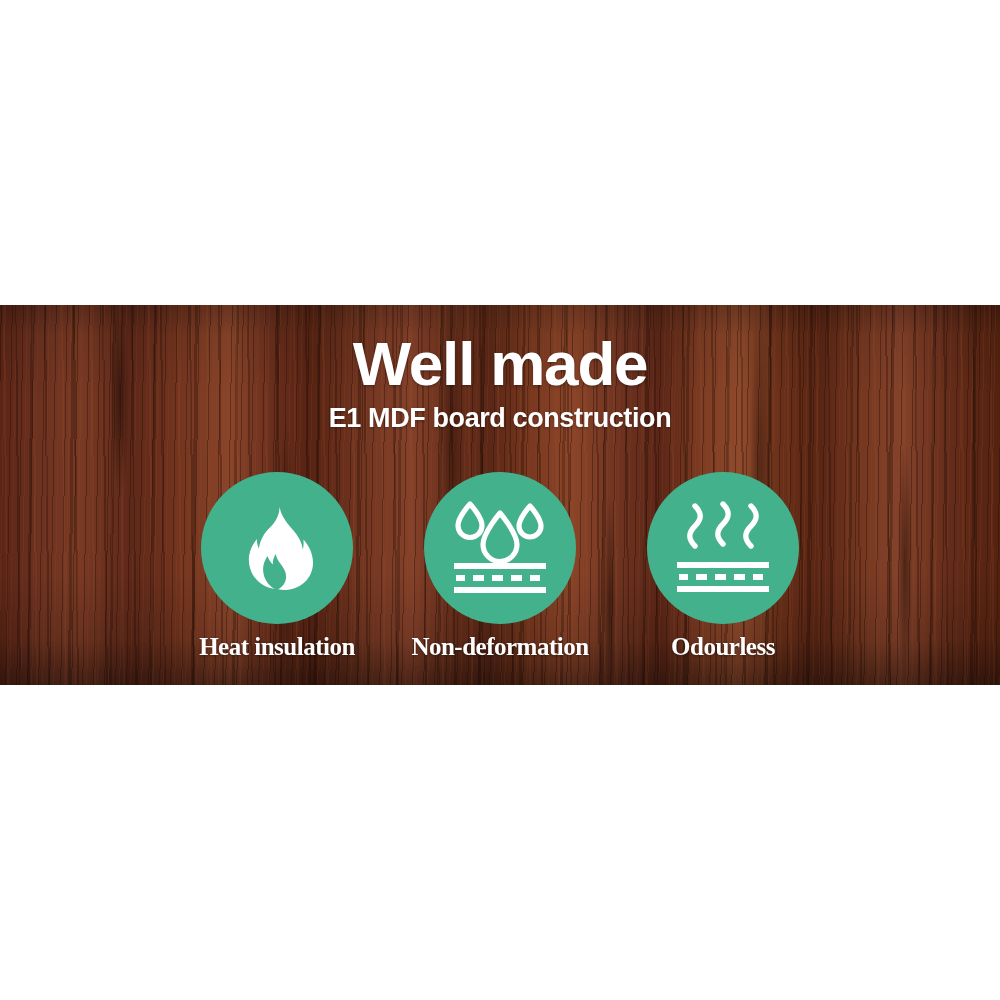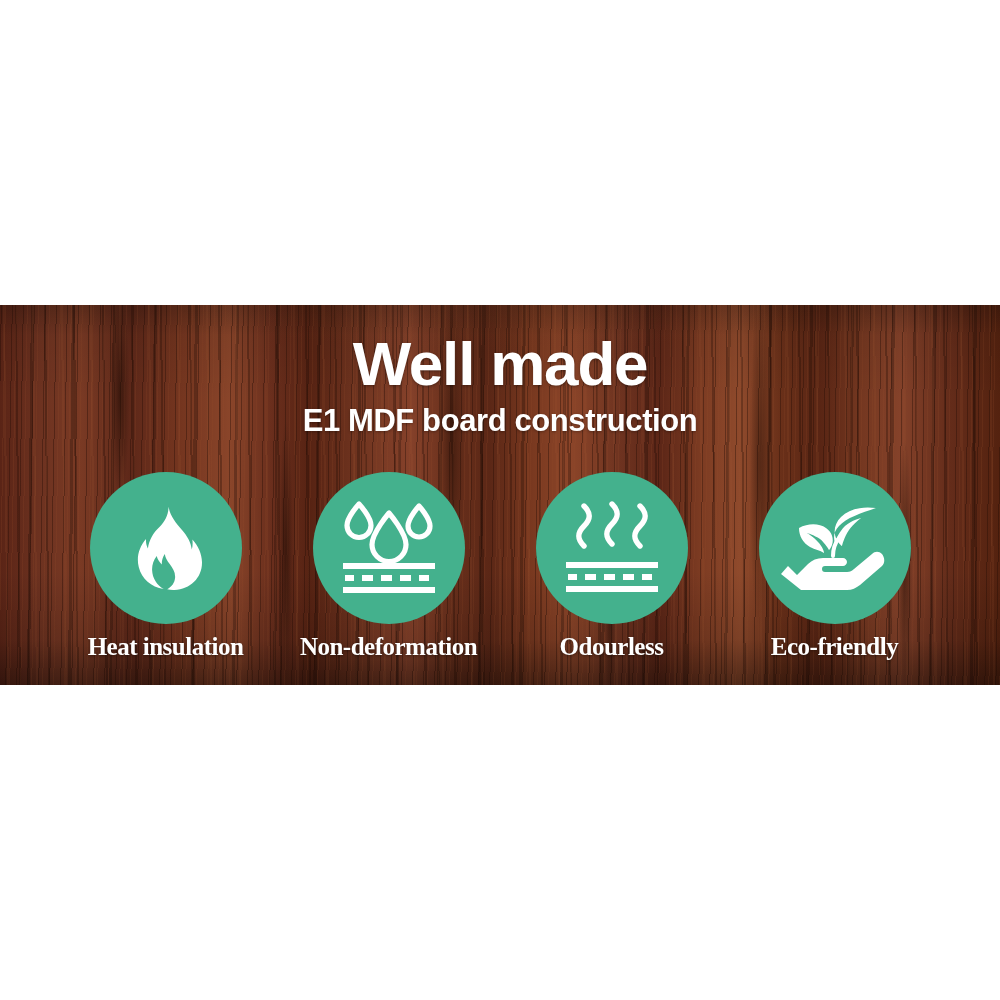--- a/index.html
+++ b/index.html
@@ -127,21 +127,21 @@
     margin: 0;
     font-size: 62px;
     font-weight: 700;
     color: #ffffff;
     letter-spacing: -1.2px;
     line-height: 1.02;
     text-shadow: 0 1px 3px rgba(0,0,0,0.35);
   }
   #subtitle {
     margin: 9px 0 0 0;
-    font-size: 31px;
+    font-size: 27px;
     font-weight: 700;
     color: #ffffff;
     letter-spacing: -0.4px;
     line-height: 1.1;
     text-shadow: 0 1px 3px rgba(0,0,0,0.32);
   }
 
   
   #features {
     position: absolute;
@@ -257,36 +257,16 @@
                 <rect x="61" y="74" width="11" height="6"></rect>
                 <rect x="80" y="74" width="10" height="6"></rect>
               </g>
               <rect x="4" y="86" width="92" height="6" fill="#ffffff"></rect>
             </svg>
           </span>
         </div>
         <div class="feature-label">Odourless</div>
       </div>
 
-      <div class="feature">
-        <div class="feature-circle">
-          <span>
-            <svg width="108" height="84" viewBox="0 0 108 84" aria-hidden="true">
-
-              <path fill="#ffffff" d="M95 2c-14-2-27 1-35 9-7 7-8 16-4 23 2 4 5 6 5 6s2-9 7-16c5-7 12-12 12-12
-                s-9 2-16 8c-6 6-9 13-10 17-2-6-1-12 4-17 7-8 22-13 37-18Z"></path>
-
-              <path fill="#ffffff" d="M18 22c9-5 20-5 27 0 6 4 8 11 6 17-1 3-3 5-3 5s-4-7-9-11c-6-4-13-6-13-6
-                s7 4 11 9c4 4 6 9 6 11-4-3-9-3-14-6-7-4-11-11-11-19Z"></path>
-
-              <path fill="none" stroke="#ffffff" stroke-width="4" stroke-linecap="round" d="M52 50c0-7 2-13 6-18"></path>
-
-              <path fill="#ffffff" d="M101 48c-3-3-7-3-10 0L73 63c-2 2-4 3-7 3H44c-2 0-3-1-3-3s1-3 3-3h18c2 0 4-2 4-4
-                s-2-4-4-4H42c-6 0-11 2-15 6L16 69l-9-9-7 8 20 16h46c5 0 9-2 13-5l22-19c3-3 3-8 0-12Z"></path>
-            </svg>
-          </span>
-        </div>
-        <div class="feature-label">Eco-friendly</div>
-      </div>
 
     </div>
   </div>
 </div>
 
 </body></html>

